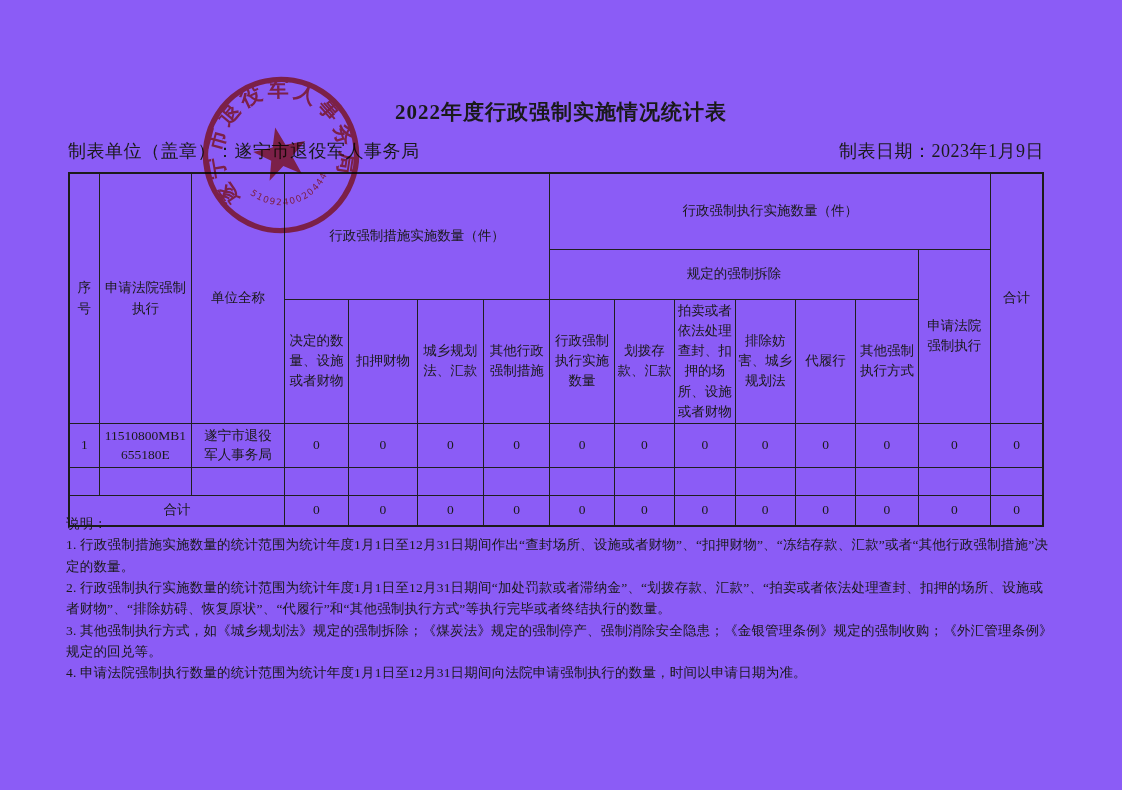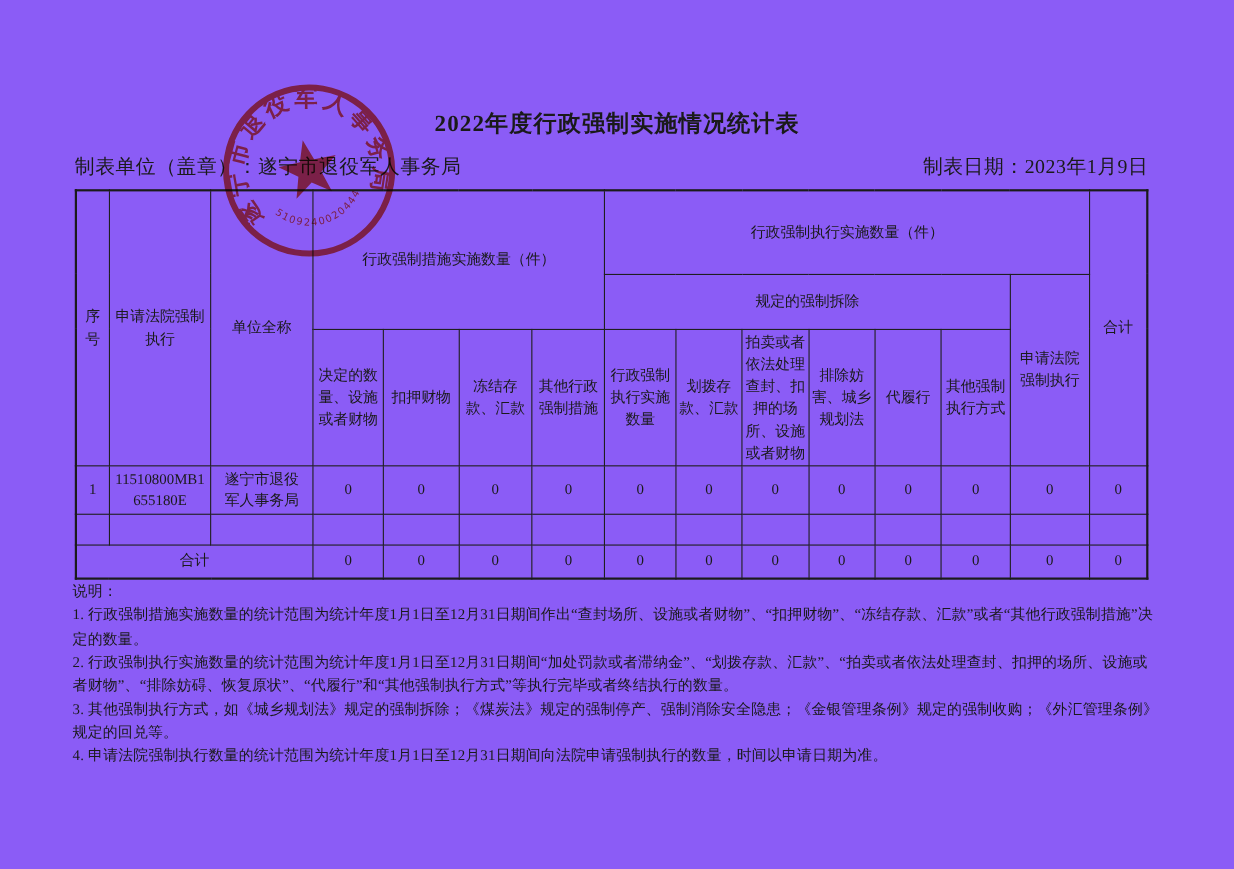--- a/index.html
+++ b/index.html
@@ -30,21 +30,21 @@
     border:1.6px solid #1f1f1f;
     text-align:center;vertical-align:middle;
     font-size:13.5px;line-height:1.5;
     padding:1px 2px;
     overflow:hidden;
   }
   table.stat{border:2.5px solid #1b1b1b;}
   .wrap-code{display:inline-block;max-width:86px;word-break:break-all;line-height:1.45;}
   .wrap-name{display:inline-block;max-width:78px;line-height:1.45;}
   .notes{
-    position:absolute;left:66px;top:527px;width:990px;
+    position:absolute;left:66px;top:513px;width:990px;
     font-size:13.5px;line-height:1.58;letter-spacing:0.2px;
   }
   .notes p{margin:0;}
   .seal{
     position:absolute;left:199px;top:73px;width:164px;height:164px;
     mix-blend-mode:multiply;opacity:0.85;pointer-events:none;
   }
 </style>
 </head>
 <body>
@@ -85,21 +85,21 @@
         <td colspan="7">行政强制执行实施数量（件）</td>
         <td rowspan="3">合计</td>
       </tr>
       <tr style="height:50px">
         <td colspan="6">规定的强制拆除</td>
         <td rowspan="2">申请法院强制执行</td>
       </tr>
       <tr style="height:120px">
         <td>决定的数量、设施或者财物</td>
         <td>扣押财物</td>
-        <td>冻结存款、汇款</td>
+        <td>城乡规划法、汇款</td>
         <td>其他行政强制措施</td>
         <td>行政强制执行实施数量</td>
         <td>划拨存款、汇款</td>
         <td>拍卖或者依法处理查封、扣押的场所、设施或者财物</td>
         <td>排除妨害、城乡规划法</td>
         <td>代履行</td>
         <td>其他强制执行方式</td>
       </tr>
 
       <tr style="height:44px">

